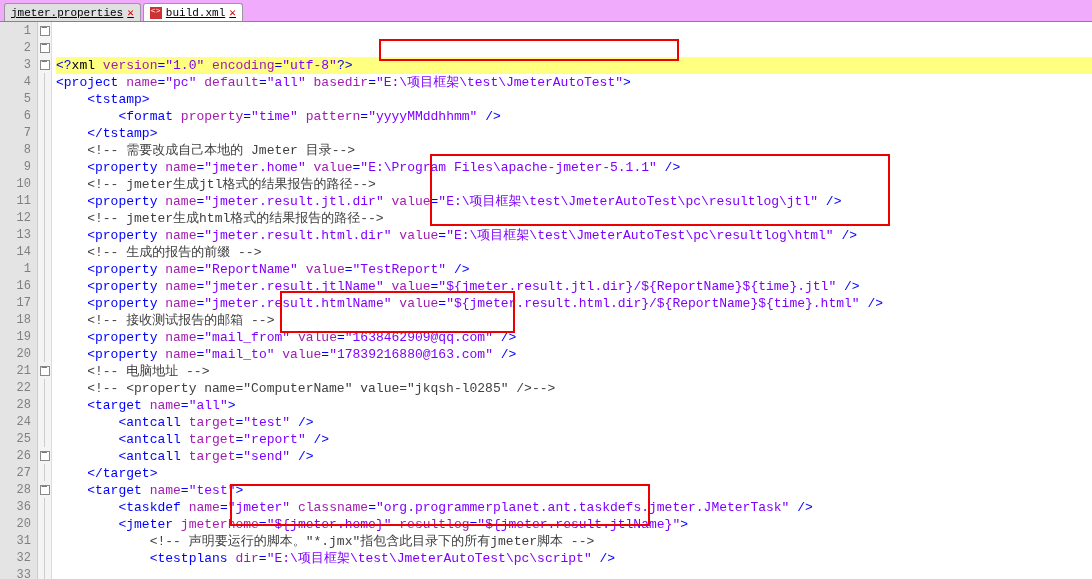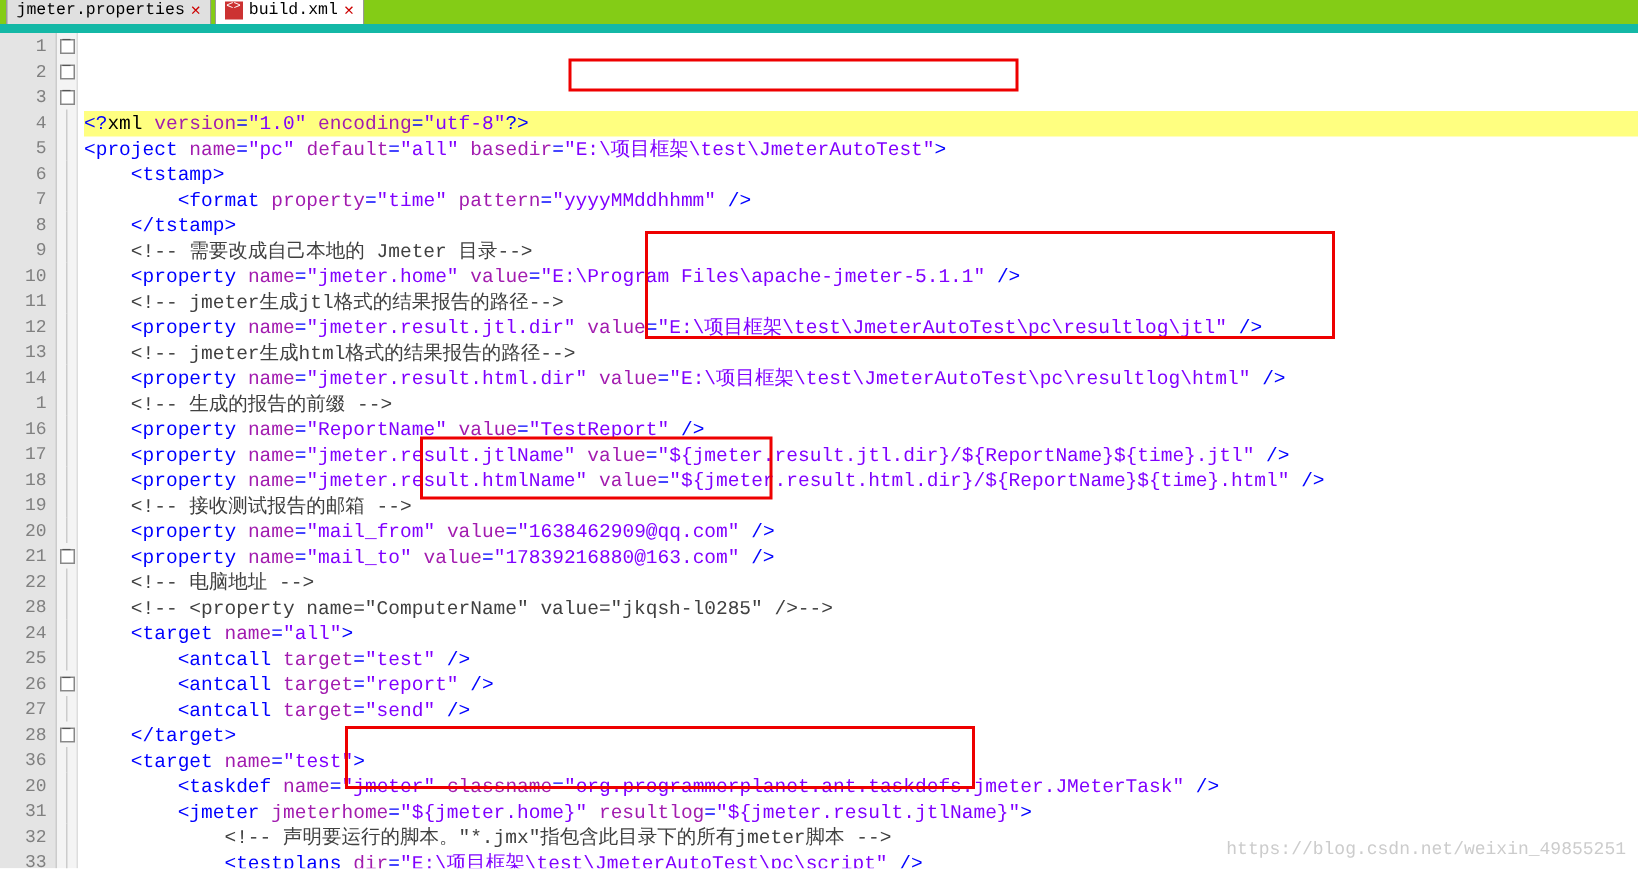--- a/index.html
+++ b/index.html
@@ -1,17 +1,17 @@
 <!DOCTYPE html>
 <html><head>
 <meta charset="utf-8">
 <style>
 * { margin:0; padding:0; box-sizing:border-box; }
 body { font-family:Consolas,'Courier New',monospace; font-size:13px; background:#fff; }
-.tabs { height:22px; background:#84cc16; border-bottom:6px solid #14b8a6; display:flex; align-items:flex-end; padding-left:4px; }
+.tabs { height:22px; background:#f0abfc; border-bottom:1px solid #14b8a6; display:flex; align-items:flex-end; padding-left:4px;text-decoration:underline; }
 .tab { padding:2px 6px; background:#e0e0e0; border:1px solid #999; border-bottom:none; margin-right:2px; font-size:11px; display:flex; align-items:center; gap:4px; border-radius:3px 3px 0 0; }
 .tab.active { background:#fff;justify-content:space-between; }
 .closex { color:#c00; font-weight:bold; }
 .xmlicon { width:12px; height:12px; background:#cc3232; display:inline-block; position:relative; }
 .xmlicon::after { content:"<>"; color:#fff; font-size:8px; position:absolute; top:-1px; left:1px; }
 .editor { display:flex; height:557px; overflow:hidden; }
 .gutter { width:38px; background:#e4e4e4; border-right:1px solid #ccc; text-align:right; padding:1px 6px 0 0; color:#808080; line-height:17px; font-size:12px; }
 .fold { width:14px; background:#f4f4f4; border-right:1px solid #ddd; line-height:17px; font-size:10px; color:#888; text-align:center; }
 .code { flex:1; padding:1px 0 0 4px; line-height:17px; white-space:pre; position:relative; }
 .ln { height:17px; }
@@ -108,20 +108,19 @@
       <span class="fm"></span>
       <span class="fl"></span>
       <span class="fm"></span>
       <span class="fl"></span>
       <span class="fl"></span>
       <span class="fl"></span>
       <span class="fl"></span>
       <span class="fl"></span>
     </div>
   <div class="code" id="code">
-    <div class="wm">https://blog.csdn.net/weixin_49855251</div>
   <div class="ln hl"><span class="hl"></span><span class="tg">&lt;?</span><span class="txt">xml </span><span class="attr">version</span><span class="tg">=</span><span class="str">"1.0"</span><span class="txt"> </span><span class="attr">encoding</span><span class="tg">=</span><span class="str">"utf-8"</span><span class="tg">?&gt;</span></div><div class="ln"><span class="tg">&lt;project</span><span class="txt"> </span><span class="attr">name</span><span class="tg">=</span><span class="str">"pc"</span><span class="txt"> </span><span class="attr">default</span><span class="tg">=</span><span class="str">"all"</span><span class="txt"> </span><span class="attr">basedir</span><span class="tg">=</span><span class="str">"E:\项目框架\test\JmeterAutoTest"</span><span class="tg">&gt;</span></div><div class="ln"><span class="txt">    </span><span class="tg">&lt;tstamp&gt;</span></div><div class="ln"><span class="txt">        </span><span class="tg">&lt;format</span><span class="txt"> </span><span class="attr">property</span><span class="tg">=</span><span class="str">"time"</span><span class="txt"> </span><span class="attr">pattern</span><span class="tg">=</span><span class="str">"yyyyMMddhhmm"</span><span class="txt"> </span><span class="tg">/&gt;</span></div><div class="ln"><span class="txt">    </span><span class="tg">&lt;/tstamp&gt;</span></div><div class="ln"><span class="txt">    </span><span class="cmt">&lt;!-- 需要改成自己本地的 Jmeter 目录--&gt;</span></div><div class="ln"><span class="txt">    </span><span class="tg">&lt;property</span><span class="txt"> </span><span class="attr">name</span><span class="tg">=</span><span class="str">"jmeter.home"</span><span class="txt"> </span><span class="attr">value</span><span class="tg">=</span><span class="str">"E:\Program Files\apache-jmeter-5.1.1"</span><span class="txt"> </span><span class="tg">/&gt;</span></div><div class="ln"><span class="txt">    </span><span class="cmt">&lt;!-- jmeter生成jtl格式的结果报告的路径--&gt;</span></div><div class="ln"><span class="txt">    </span><span class="tg">&lt;property</span><span class="txt"> </span><span class="attr">name</span><span class="tg">=</span><span class="str">"jmeter.result.jtl.dir"</span><span class="txt"> </span><span class="attr">value</span><span class="tg">=</span><span class="str">"E:\项目框架\test\JmeterAutoTest\pc\resultlog\jtl"</span><span class="txt"> </span><span class="tg">/&gt;</span></div><div class="ln"><span class="txt">    </span><span class="cmt">&lt;!-- jmeter生成html格式的结果报告的路径--&gt;</span></div><div class="ln"><span class="txt">    </span><span class="tg">&lt;property</span><span class="txt"> </span><span class="attr">name</span><span class="tg">=</span><span class="str">"jmeter.result.html.dir"</span><span class="txt"> </span><span class="attr">value</span><span class="tg">=</span><span class="str">"E:\项目框架\test\JmeterAutoTest\pc\resultlog\html"</span><span class="txt"> </span><span class="tg">/&gt;</span></div><div class="ln"><span class="txt">    </span><span class="cmt">&lt;!-- 生成的报告的前缀 --&gt;</span></div><div class="ln"><span class="txt">    </span><span class="tg">&lt;property</span><span class="txt"> </span><span class="attr">name</span><span class="tg">=</span><span class="str">"ReportName"</span><span class="txt"> </span><span class="attr">value</span><span class="tg">=</span><span class="str">"TestReport"</span><span class="txt"> </span><span class="tg">/&gt;</span></div><div class="ln"><span class="txt">    </span><span class="tg">&lt;property</span><span class="txt"> </span><span class="attr">name</span><span class="tg">=</span><span class="str">"jmeter.result.jtlName"</span><span class="txt"> </span><span class="attr">value</span><span class="tg">=</span><span class="str">"${jmeter.result.jtl.dir}/${ReportName}${time}.jtl"</span><span class="txt"> </span><span class="tg">/&gt;</span></div><div class="ln"><span class="txt">    </span><span class="tg">&lt;property</span><span class="txt"> </span><span class="attr">name</span><span class="tg">=</span><span class="str">"jmeter.result.htmlName"</span><span class="txt"> </span><span class="attr">value</span><span class="tg">=</span><span class="str">"${jmeter.result.html.dir}/${ReportName}${time}.html"</span><span class="txt"> </span><span class="tg">/&gt;</span></div><div class="ln"><span class="txt">    </span><span class="cmt">&lt;!-- 接收测试报告的邮箱 --&gt;</span></div><div class="ln"><span class="txt">    </span><span class="tg">&lt;property</span><span class="txt"> </span><span class="attr">name</span><span class="tg">=</span><span class="str">"mail_from"</span><span class="txt"> </span><span class="attr">value</span><span class="tg">=</span><span class="str">"1638462909@qq.com"</span><span class="txt"> </span><span class="tg">/&gt;</span></div><div class="ln"><span class="txt">    </span><span class="tg">&lt;property</span><span class="txt"> </span><span class="attr">name</span><span class="tg">=</span><span class="str">"mail_to"</span><span class="txt"> </span><span class="attr">value</span><span class="tg">=</span><span class="str">"17839216880@163.com"</span><span class="txt"> </span><span class="tg">/&gt;</span></div><div class="ln"><span class="txt">    </span><span class="cmt">&lt;!-- 电脑地址 --&gt;</span></div><div class="ln"><span class="txt">    </span><span class="cmt">&lt;!-- &lt;property name="ComputerName" value="jkqsh-l0285" /&gt;--&gt;</span></div><div class="ln"><span class="txt">    </span><span class="tg">&lt;target</span><span class="txt"> </span><span class="attr">name</span><span class="tg">=</span><span class="str">"all"</span><span class="tg">&gt;</span></div><div class="ln"><span class="txt">        </span><span class="tg">&lt;antcall</span><span class="txt"> </span><span class="attr">target</span><span class="tg">=</span><span class="str">"test"</span><span class="txt"> </span><span class="tg">/&gt;</span></div><div class="ln"><span class="txt">        </span><span class="tg">&lt;antcall</span><span class="txt"> </span><span class="attr">target</span><span class="tg">=</span><span class="str">"report"</span><span class="txt"> </span><span class="tg">/&gt;</span></div><div class="ln"><span class="txt">        </span><span class="tg">&lt;antcall</span><span class="txt"> </span><span class="attr">target</span><span class="tg">=</span><span class="str">"send"</span><span class="txt"> </span><span class="tg">/&gt;</span></div><div class="ln"><span class="txt">    </span><span class="tg">&lt;/target&gt;</span></div><div class="ln"><span class="txt">    </span><span class="tg">&lt;target</span><span class="txt"> </span><span class="attr">name</span><span class="tg">=</span><span class="str">"test"</span><span class="tg">&gt;</span></div><div class="ln"><span class="txt">        </span><span class="tg">&lt;taskdef</span><span class="txt"> </span><span class="attr">name</span><span class="tg">=</span><span class="str">"jmeter"</span><span class="txt"> </span><span class="attr">classname</span><span class="tg">=</span><span class="str">"org.programmerplanet.ant.taskdefs.jmeter.JMeterTask"</span><span class="txt"> </span><span class="tg">/&gt;</span></div><div class="ln"><span class="txt">        </span><span class="tg">&lt;jmeter</span><span class="txt"> </span><span class="attr">jmeterhome</span><span class="tg">=</span><span class="str">"${jmeter.home}"</span><span class="txt"> </span><span class="attr">resultlog</span><span class="tg">=</span><span class="str">"${jmeter.result.jtlName}"</span><span class="tg">&gt;</span></div><div class="ln"><span class="txt">            </span><span class="cmt">&lt;!-- 声明要运行的脚本。"*.jmx"指包含此目录下的所有jmeter脚本 --&gt;</span></div><div class="ln"><span class="txt">            </span><span class="tg">&lt;testplans</span><span class="txt"> </span><span class="attr">dir</span><span class="tg">=</span><span class="str">"E:\项目框架\test\JmeterAutoTest\pc\script"</span><span class="txt"> </span><span class="tg">/&gt;</span></div></div>
 </div>
 
 <div class="redbox" style="top: 39px; left: 379px; width: 300px; height: 22px;"></div>
 <div class="redbox" style="top: 154px; left: 430px; width: 460px; height: 72px;"></div>
 <div class="redbox" style="top: 291px; left: 280px; width: 235px; height: 42px;"></div>
 <div class="redbox" style="top: 484px; left: 230px; width: 420px; height: 42px;"></div>
 
 </body></html>

